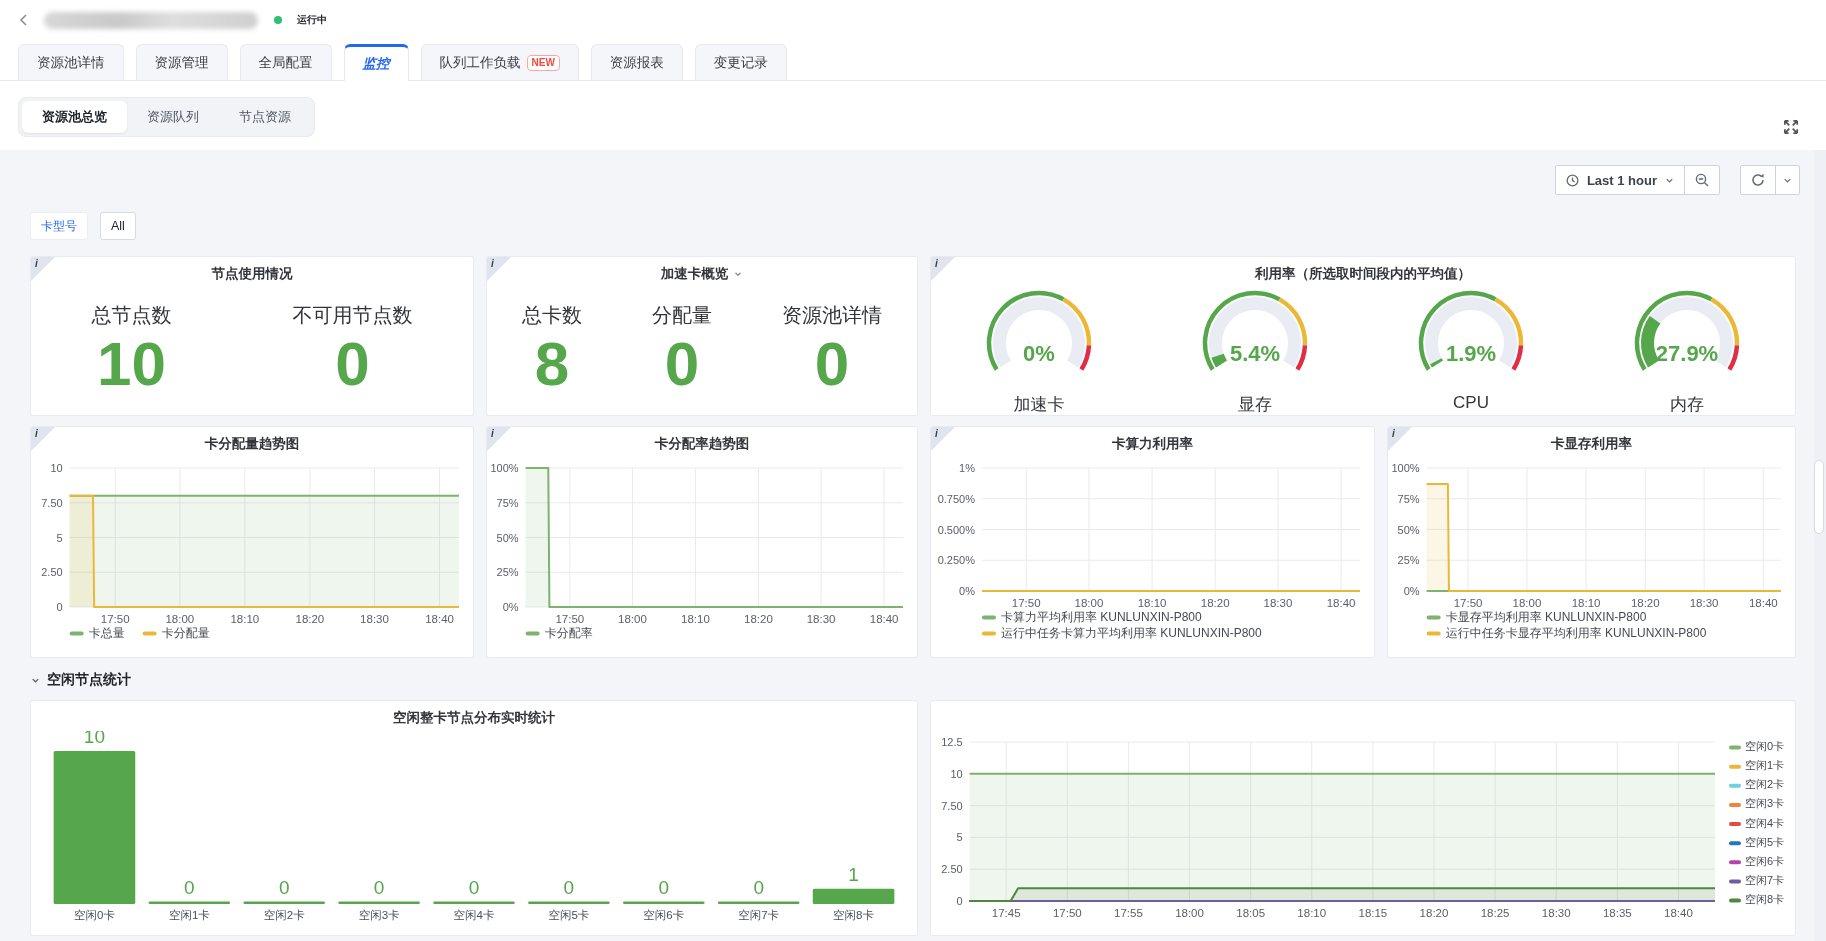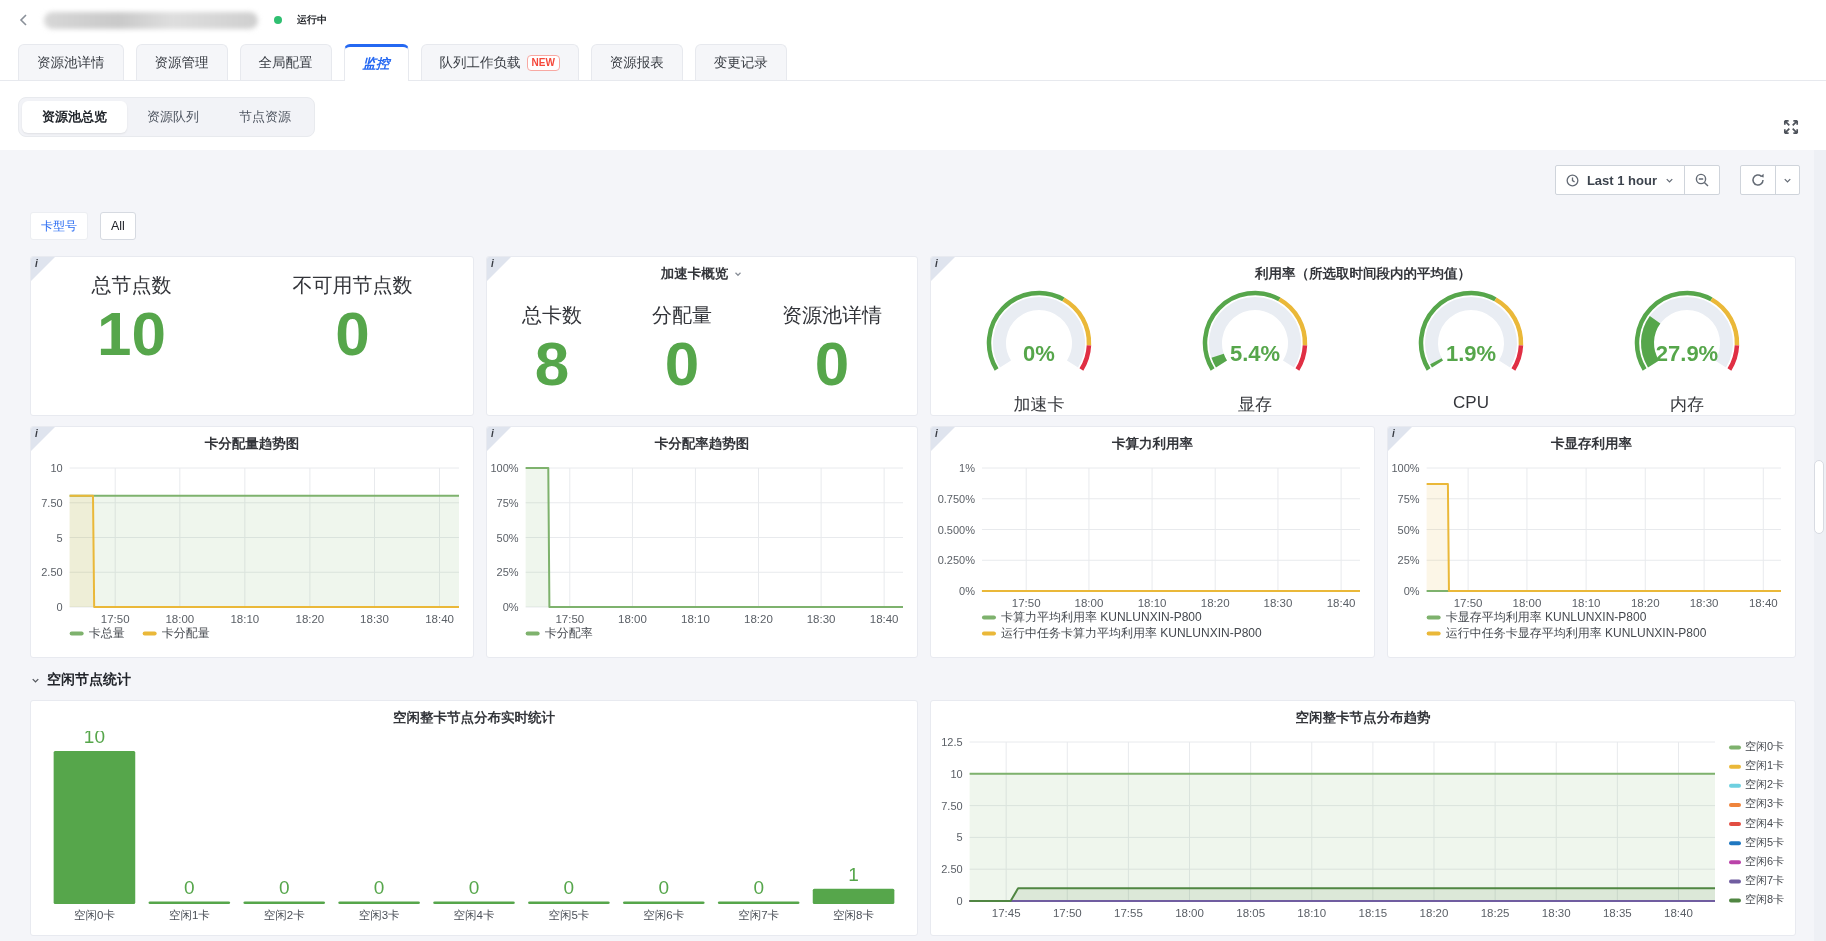--- a/index.html
+++ b/index.html
@@ -157,20 +157,23 @@
       <svg class="icon" width="10" height="10" viewBox="0 0 16 16" fill="none" stroke="#7a828c" stroke-width="2">
           <path d="M4 6 l4 4 4-4"></path>
         </svg>
     </span>
   </div>
 
   <div class="panel" style="left:30px;top:106px;width:444px;height:160px">
     <div class="info-corner">
         <span>i</span>
       </div>
+    <div class="panel-title">
+        <span>节点使用情况</span>
+      </div>
     <div class="stat-row">
       <div class="stat">
           <div class="lbl">总节点数</div>
         <div class="num">10</div>
         </div>
       <div class="stat">
           <div class="lbl">不可用节点数</div>
         <div class="num">0</div>
         </div>
     </div>
@@ -433,23 +436,20 @@
           <text x="632.7777777777777" y="188" font-size="11.5" fill="#4a4f57" text-anchor="middle" font-weight="400">空闲6卡</text>
           <rect x="686.8644444444444" y="170.5" width="81.60444444444444" height="2.5" fill="#56a64b" rx="1.5"></rect>
           <text x="727.6666666666666" y="162.5" font-size="19" fill="#56a64b" text-anchor="middle" font-weight="400">0</text>
           <text x="727.6666666666666" y="188" font-size="11.5" fill="#4a4f57" text-anchor="middle" font-weight="400">空闲7卡</text>
           <rect x="781.7533333333333" y="157.7" width="81.60444444444444" height="15.3" fill="#56a64b" rx="1.5"></rect>
           <text x="822.5555555555555" y="149.7" font-size="19" fill="#56a64b" text-anchor="middle" font-weight="400">1</text>
           <text x="822.5555555555555" y="188" font-size="11.5" fill="#4a4f57" text-anchor="middle" font-weight="400">空闲8卡</text>
         </svg></div>
   </div>
   <div class="panel" style="left:930px;top:550px;width:866px;height:236px">
-    <div class="panel-title">
-        <span>空闲整卡节点分布趋势</span>
-      </div>
     <div class="chart-body"><svg width="864" height="204" viewBox="0 0 864 204">
           <line x1="75.16264000000001" y1="11" x2="75.16264000000001" y2="170" stroke="#e8eaed" stroke-width="1"></line>
           <line x1="136.28216" y1="11" x2="136.28216" y2="170" stroke="#e8eaed" stroke-width="1"></line>
           <line x1="197.40168" y1="11" x2="197.40168" y2="170" stroke="#e8eaed" stroke-width="1"></line>
           <line x1="258.52119999999996" y1="11" x2="258.52119999999996" y2="170" stroke="#e8eaed" stroke-width="1"></line>
           <line x1="319.64072" y1="11" x2="319.64072" y2="170" stroke="#e8eaed" stroke-width="1"></line>
           <line x1="380.76024" y1="11" x2="380.76024" y2="170" stroke="#e8eaed" stroke-width="1"></line>
           <line x1="441.87976000000003" y1="11" x2="441.87976000000003" y2="170" stroke="#e8eaed" stroke-width="1"></line>
           <line x1="502.99928" y1="11" x2="502.99928" y2="170" stroke="#e8eaed" stroke-width="1"></line>
           <line x1="564.1188" y1="11" x2="564.1188" y2="170" stroke="#e8eaed" stroke-width="1"></line>

